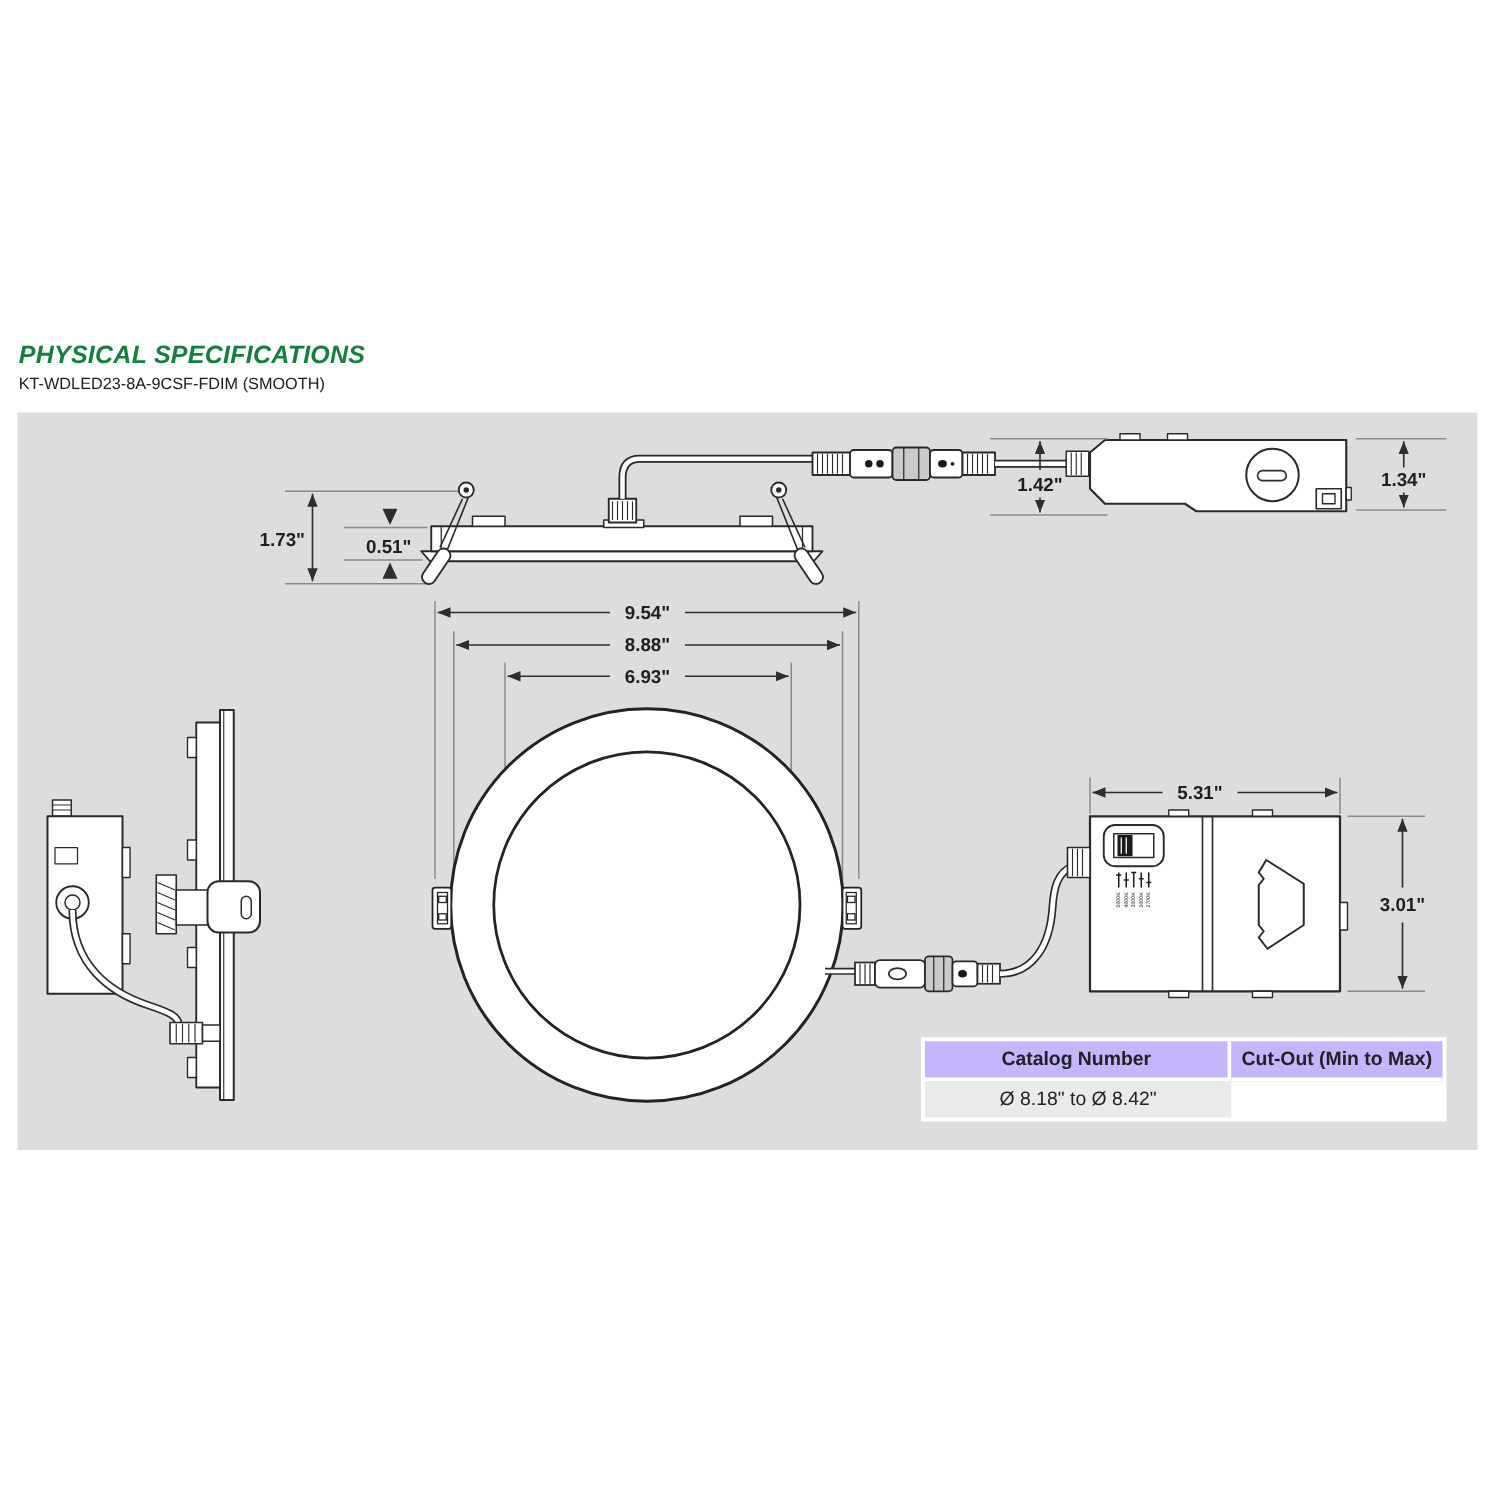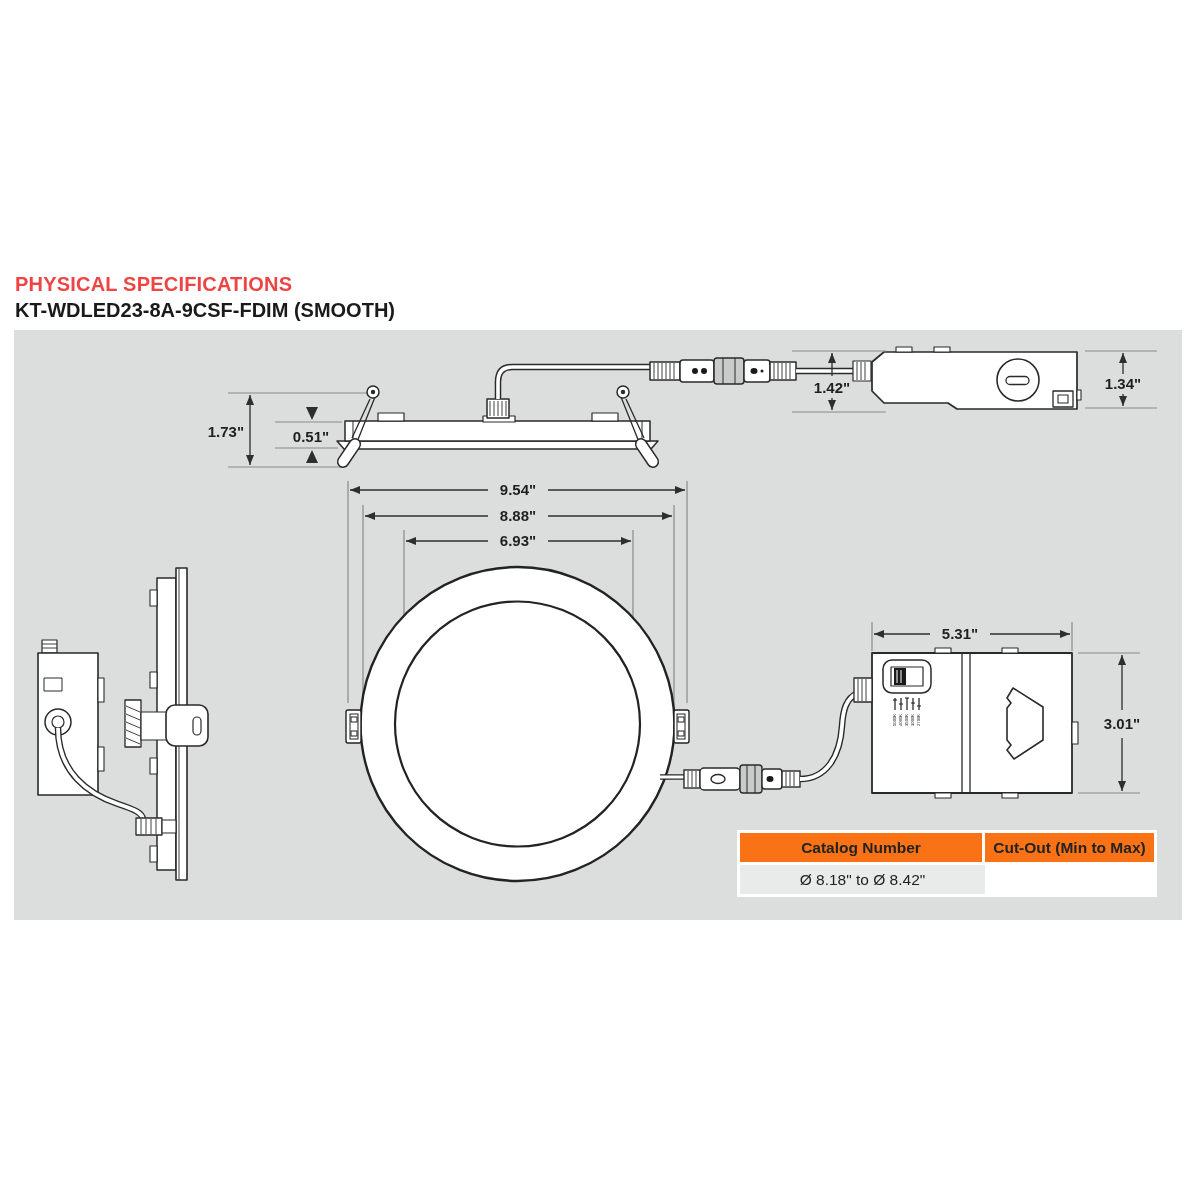--- a/index.html
+++ b/index.html
@@ -1,25 +1,25 @@
 <!DOCTYPE html>
 <html><head>
 <meta charset="utf-8">
 <style>
   html,body{margin:0;padding:0;background:#fff;}
   body{width:1200px;height:1200px;position:relative;font-family:"Liberation Sans",sans-serif;overflow:hidden;}
-  .title{position:absolute;left:15px;top:273px;font-size:20px;font-weight:bold;color:#ef4444;letter-spacing:.2px;}
-  .subtitle{position:absolute;left:15px;top:299px;font-size:20px;font-weight:bold;color:#1a1a1a;}
+  .title{position:absolute;left:15px;top:273px;font-size:20px;font-weight:bold;color:#15803d;letter-spacing:.2px;font-style:italic;}
+  .subtitle{position:absolute;left:15px;top:299px;font-size:13px;font-weight:normal;color:#1a1a1a;}
   .panel{position:absolute;left:14px;top:330px;width:1168px;height:590px;background:#dcdddd;}
   .drawing{position:absolute;left:14px;top:330px;}
   svg text{font-family:"Liberation Sans",sans-serif;font-weight:bold;font-size:15px;fill:#1f1f1f;}
   svg text.tiny{font-size:4.2px;font-weight:normal;fill:#1a1a1a;}
   .spec-table{position:absolute;left:737px;top:830px;width:414px;border:3px solid #ffffff;background:#fff;display:grid;grid-template-columns:245px 169px;}
   .spec-table .cell{display:flex;align-items:center;justify-content:center;font-size:15.5px;color:#222;height:29px;}
-  .spec-table .head{background:#f97316;font-weight:bold;border-bottom:3px solid #fff;}
+  .spec-table .head{background:#c4b5fd;font-weight:bold;border-bottom:3px solid #fff;}
   .spec-table .body{background:#e9eaea;}
   .spec-table .c1{border-right:3px solid #fff;}
 </style>
 </head>
 <body>
 
 <div class="title">PHYSICAL SPECIFICATIONS</div>
 <div class="subtitle">KT-WDLED23-8A-9CSF-FDIM (SMOOTH)</div>
 
 <div class="panel"></div>

